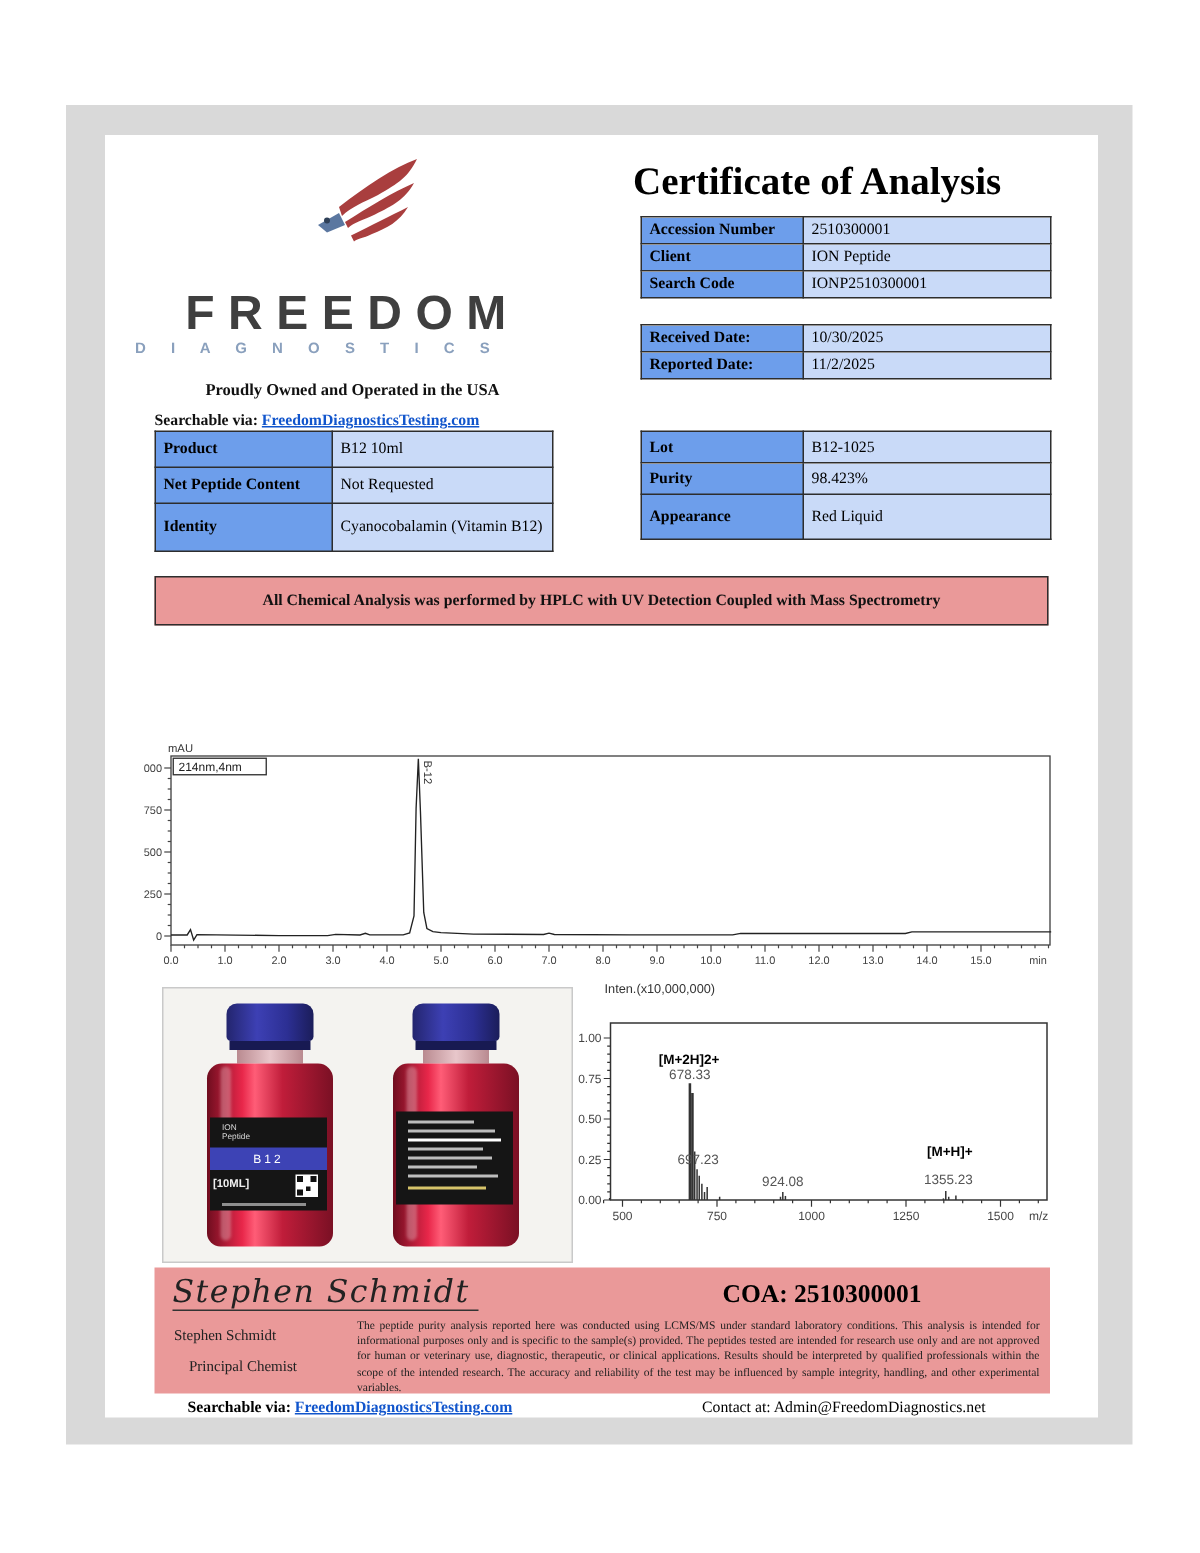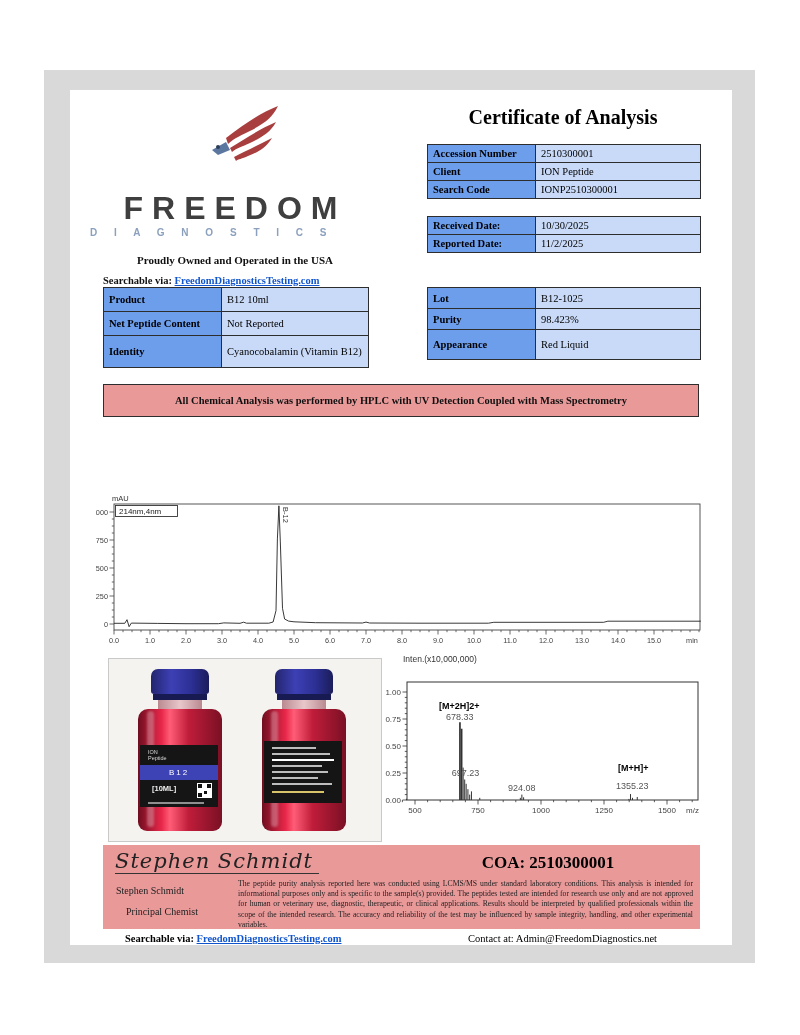--- a/index.html
+++ b/index.html
@@ -10,21 +10,21 @@
 
   
   .logo-brand{left:20px;top:100px;width:290px;text-align:center;font-family:"Liberation Sans",sans-serif;
     font-weight:bold;font-size:32px;letter-spacing:9px;color:#3f3f3f;}
   .logo-sub{left:20px;top:137px;width:290px;text-align:left;font-family:"Liberation Sans",sans-serif;
     font-weight:bold;font-size:10px;letter-spacing:7px;color:#8aa0bd;}
   .tagline{left:20px;top:164px;width:290px;text-align:center;font-weight:bold;font-size:11px;color:#111;}
   .searchable{left:33px;top:185px;font-weight:bold;font-size:10.5px;color:#111;}
   a.doclink{color:#1155cc;text-decoration:underline;font-weight:bold;}
 
-  .coa-title{left:352px;top:16px;width:282px;text-align:center;font-size:20px;font-weight:bold;color:#000;}
+  .coa-title{left:352px;top:16px;width:282px;text-align:left;font-size:26px;font-weight:bold;color:#000;}
 
   
   table.blue{border-collapse:collapse;table-layout:fixed;}
   table.blue td{border:1.2px solid #2d2d2d;padding:1px 5px;font-size:10.5px;vertical-align:middle;
     overflow:hidden;}
   table.blue td.lbl{background:#6d9eeb;font-weight:bold;}
   table.blue td.val{background:#c9daf8;}
   table.blue{border:1.6px solid #2d2d2d;}
   .t-info{left:357px;top:54px;}
   .t-dates{left:357px;top:126px;}
@@ -55,21 +55,21 @@
     background:linear-gradient(90deg,#23256e,#3d40b4 35%,#2c2f93 70%,#1b1d5a);}
   .v-caprim{position:absolute;left:16px;top:25px;width:54px;height:6px;background:#181a52;}
   .v-neck{position:absolute;left:21px;top:31px;width:44px;height:9px;background:linear-gradient(90deg,#b98a90,#e8c7cb,#b98a90);}
   .v-body{position:absolute;left:1px;top:40px;width:84px;height:122px;border-radius:10px 10px 9px 9px;
     background:linear-gradient(90deg,#6f0d1f,#e8274a 28%,#ff5d77 38%,#c01d3a 60%,#7a1024);}
   .v-label{position:absolute;left:3px;top:36px;width:78px;height:62px;background:#151515;}
   .v-brand{position:absolute;left:8px;top:4px;color:#d8d8d8;font-family:"Liberation Sans",sans-serif;
     font-size:5.5px;line-height:6px;}
   .v-band{position:absolute;left:0;top:20px;width:100%;height:15px;background:#3d43b5;color:#fff;
     font-family:"Liberation Sans",sans-serif;font-size:8px;letter-spacing:2px;text-align:center;line-height:15px;}
-  .v-vol{position:absolute;left:12px;top:39px;color:#efefef;font-family:"Liberation Sans",sans-serif;font-size:7.5px;font-weight:bold;}
+  .v-vol{position:absolute;left:2px;top:39px;color:#efefef;font-family:"Liberation Sans",sans-serif;font-size:7.5px;font-weight:bold;}
   .v-qr{position:absolute;right:6px;top:38px;width:15px;height:15px;background:#fff;}
   .v-qr i{position:absolute;width:4px;height:4px;background:#111;}
   .v-qr i.q1{left:1px;top:1px}.v-qr i.q2{right:1px;top:1px}.v-qr i.q3{left:1px;bottom:1px}
   .v-qr i.q4{right:5px;bottom:4px;width:3px;height:3px}
   .v-tiny{position:absolute;left:8px;bottom:3px;width:56px;height:2px;background:#8f8f8f;}
   .v-line{position:absolute;left:8px;height:2px;background:#bdbdbd;}
   .v-hl{position:absolute;left:10px;top:42px;width:7px;height:116px;background:rgba(255,255,255,0.28);
     border-radius:4px;filter:blur(1px);}
 
   
@@ -150,21 +150,21 @@
         <col style="width:118px">
         <col style="width:147px">
       </colgroup>
     <tbody>
         <tr style="height:24px">
       <td class="lbl">Product</td>
       <td class="val">B12 10ml</td>
         </tr>
     <tr style="height:24px">
       <td class="lbl">Net Peptide Content</td>
-      <td class="val">Not Reported</td>
+      <td class="val">Not Requested</td>
         </tr>
     <tr style="height:32px">
       <td class="lbl">Identity</td>
       <td class="val">Cyanocobalamin (Vitamin B12)</td>
         </tr>
   </tbody>
     </table>
 
   <table class="abs blue t-lot">
     <colgroup>

